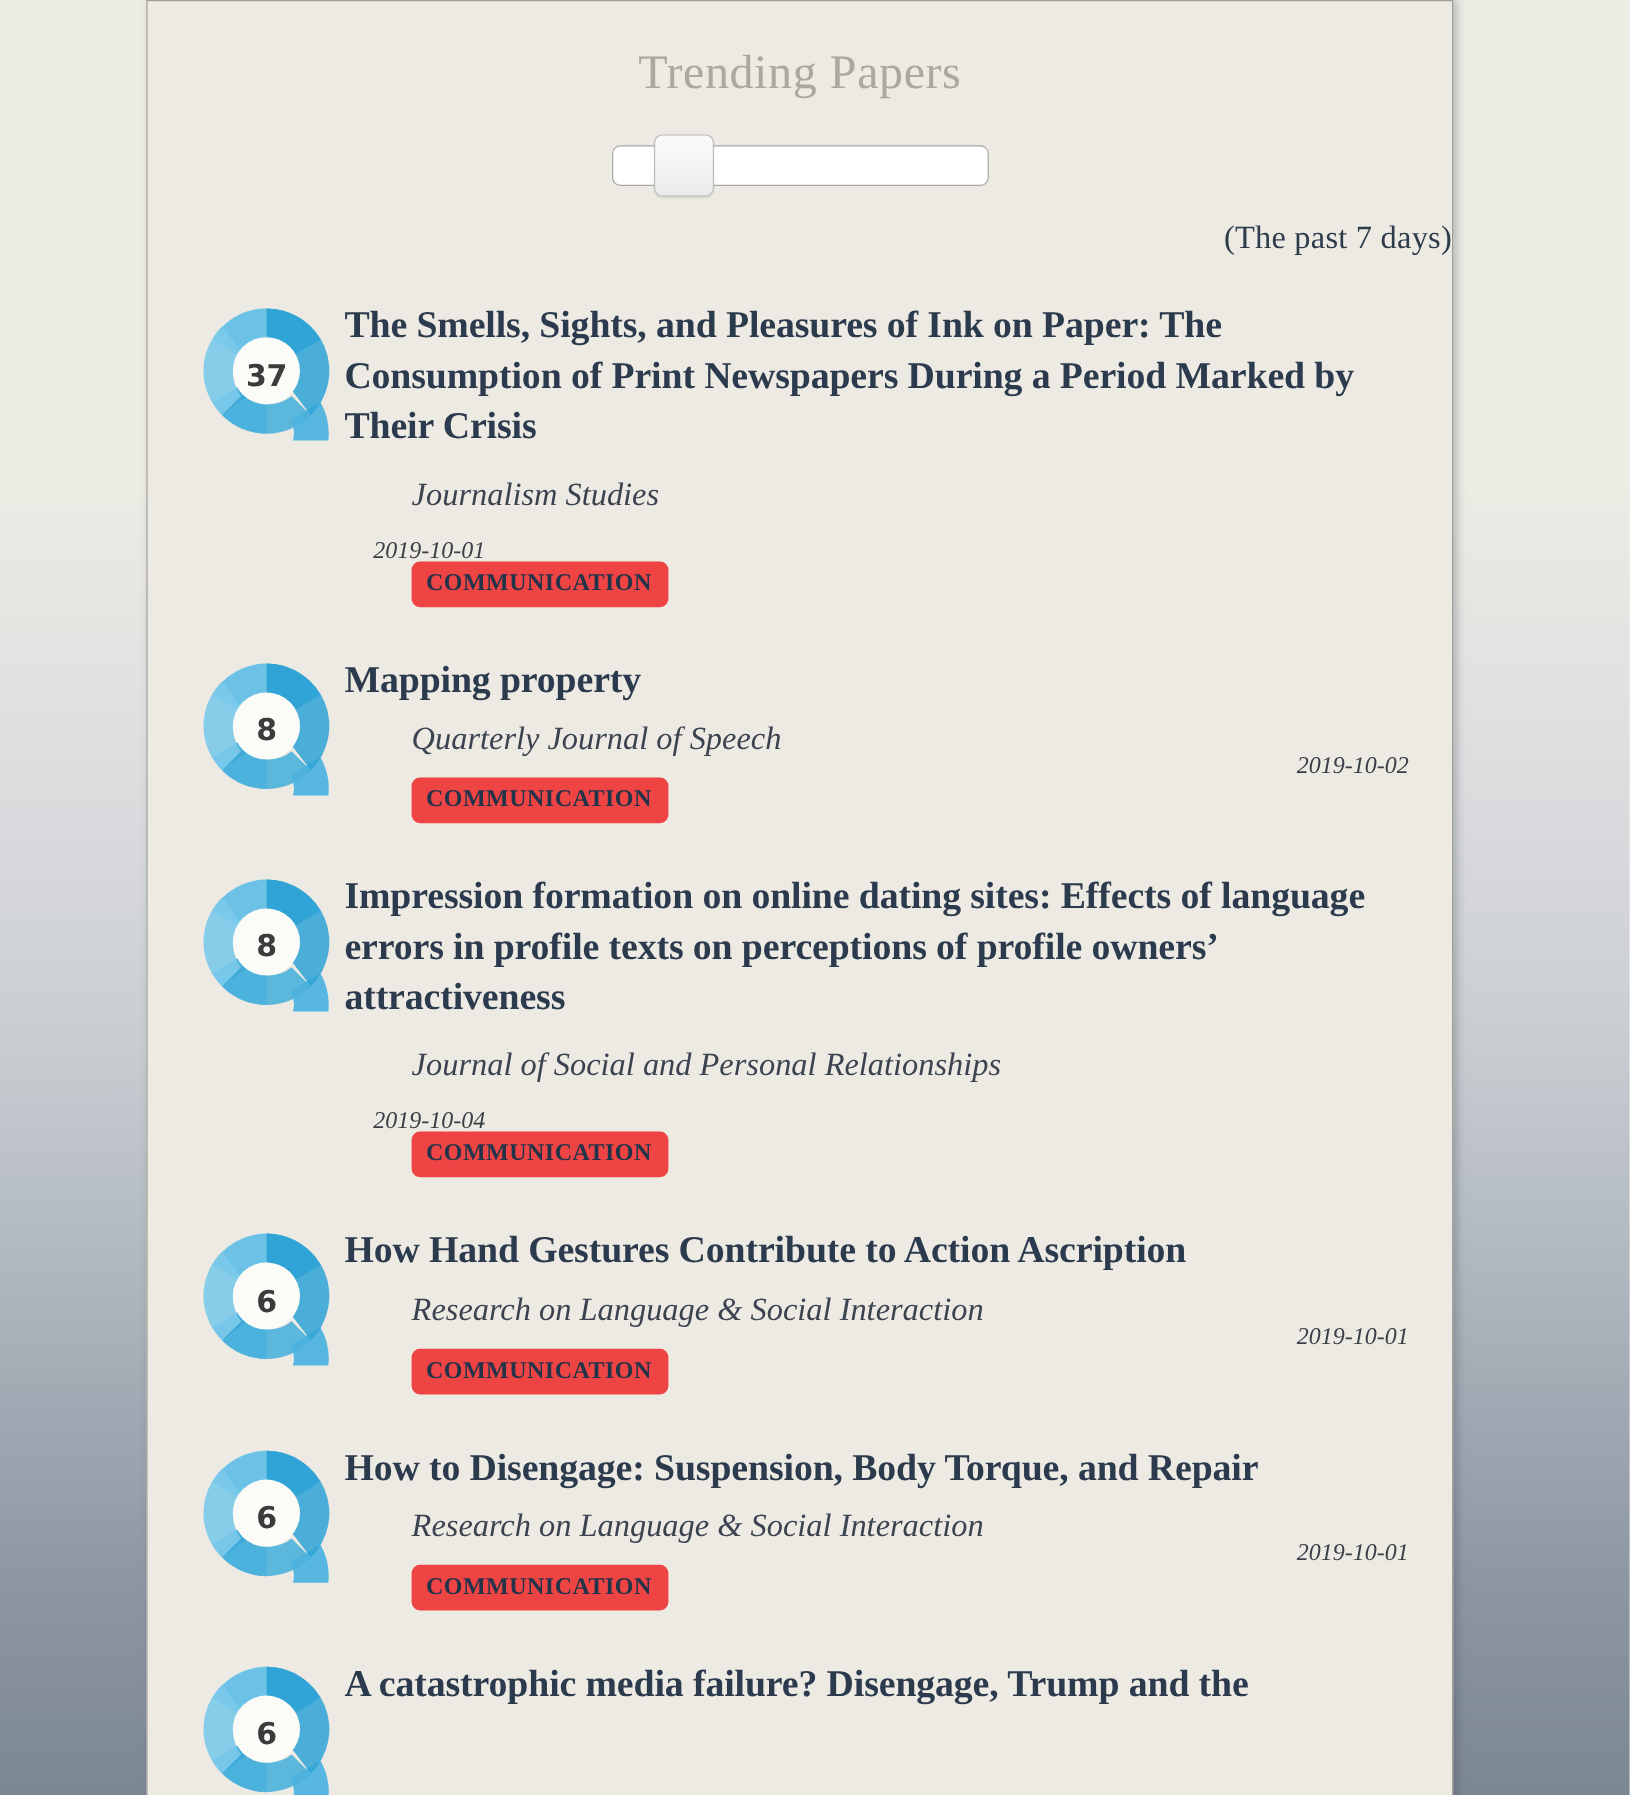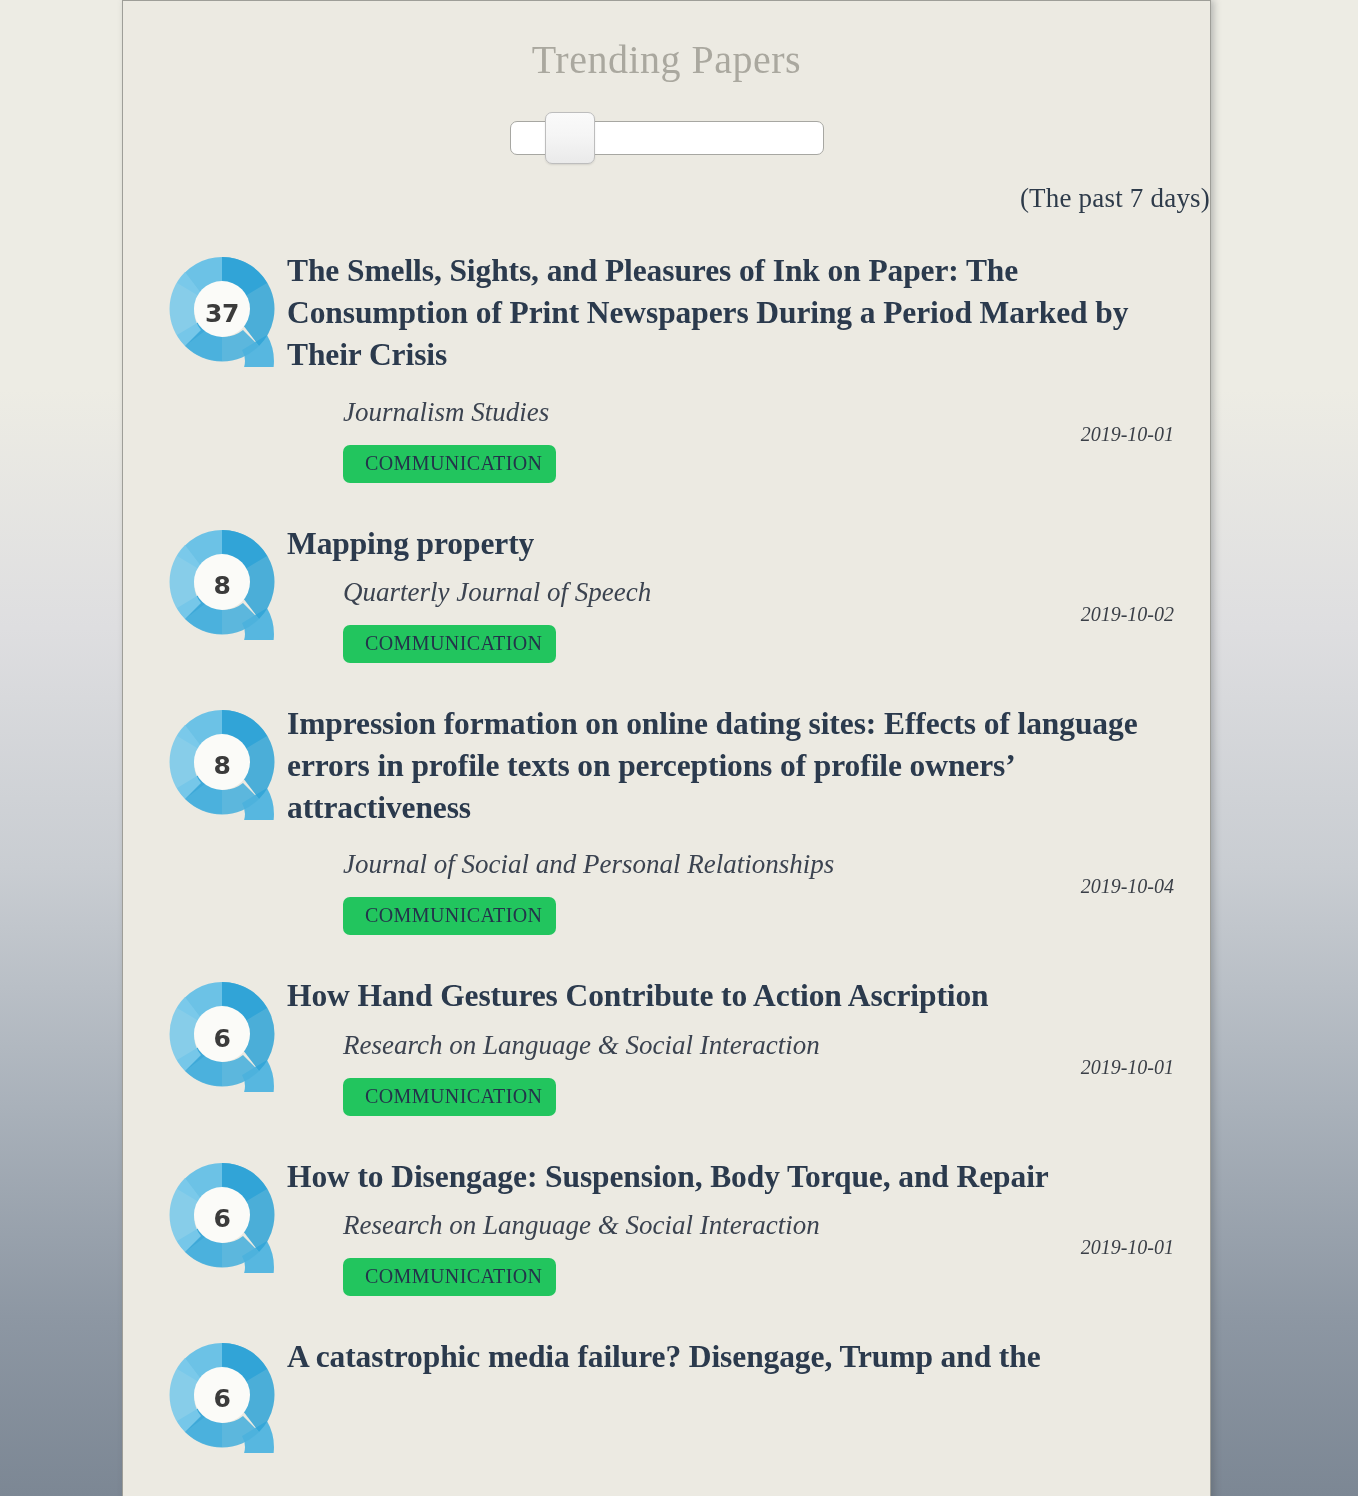--- a/index.html
+++ b/index.html
@@ -179,31 +179,31 @@
     padding-left: 24px;
     position: relative;
     top: 20px;
   }
   .cat-row {
     margin-top: 17px;
     padding-left: 56px;
   }
   .category-badge {
     display: inline-block;
-    background: #22c55e;
+    background: #ef4444;
     color: #23344a;
     font-size: 20px;
-    font-weight: normal;
+    font-weight: bold;
     letter-spacing: 0.4px;
-    padding: 7px 14px 8px 22px;
+    padding: 7px 14px 8px 12px;
     border-radius: 7px;
   }
 
   
-  .paper-item.tall .meta-row { margin-top: 20px; }
+  .paper-item.tall .meta-row { margin-top: 20px; flex-direction: column; }
 </style>
 </head>
 <body>
 
 <div class="page-card">
 
   <h1 class="page-title">Trending Papers</h1>
 
   <div class="slider-wrap">
     <div class="slider">

